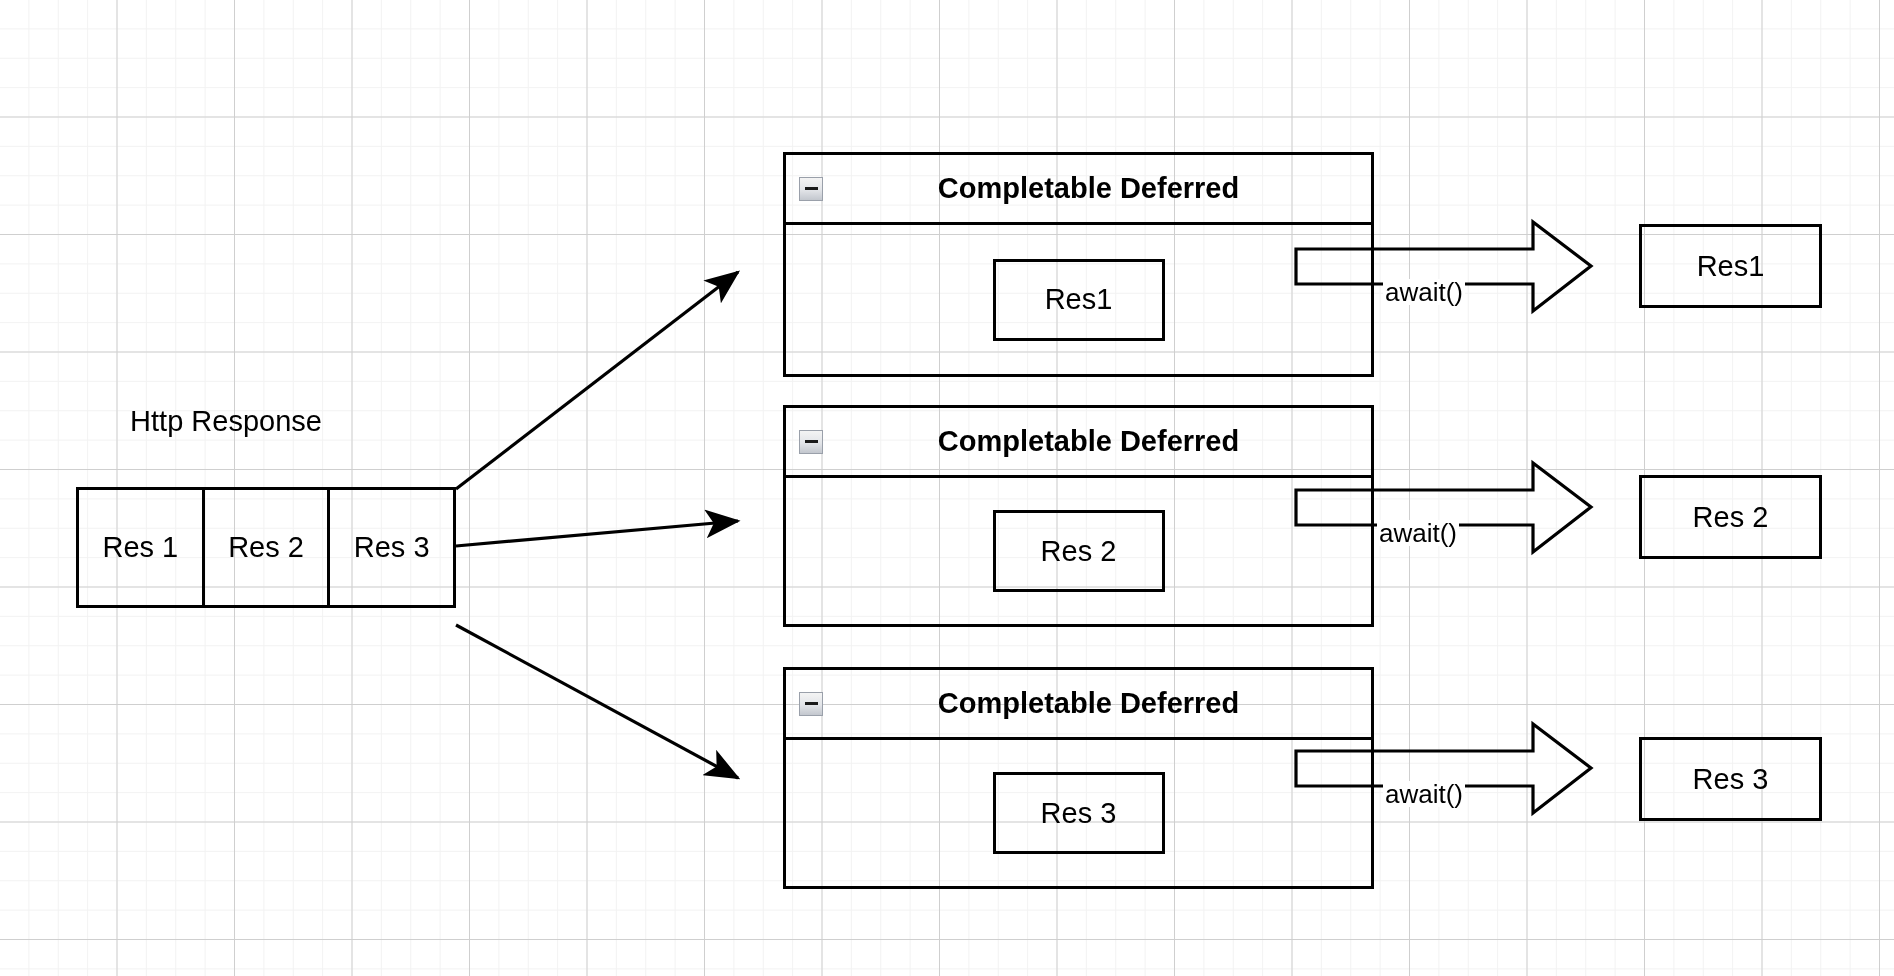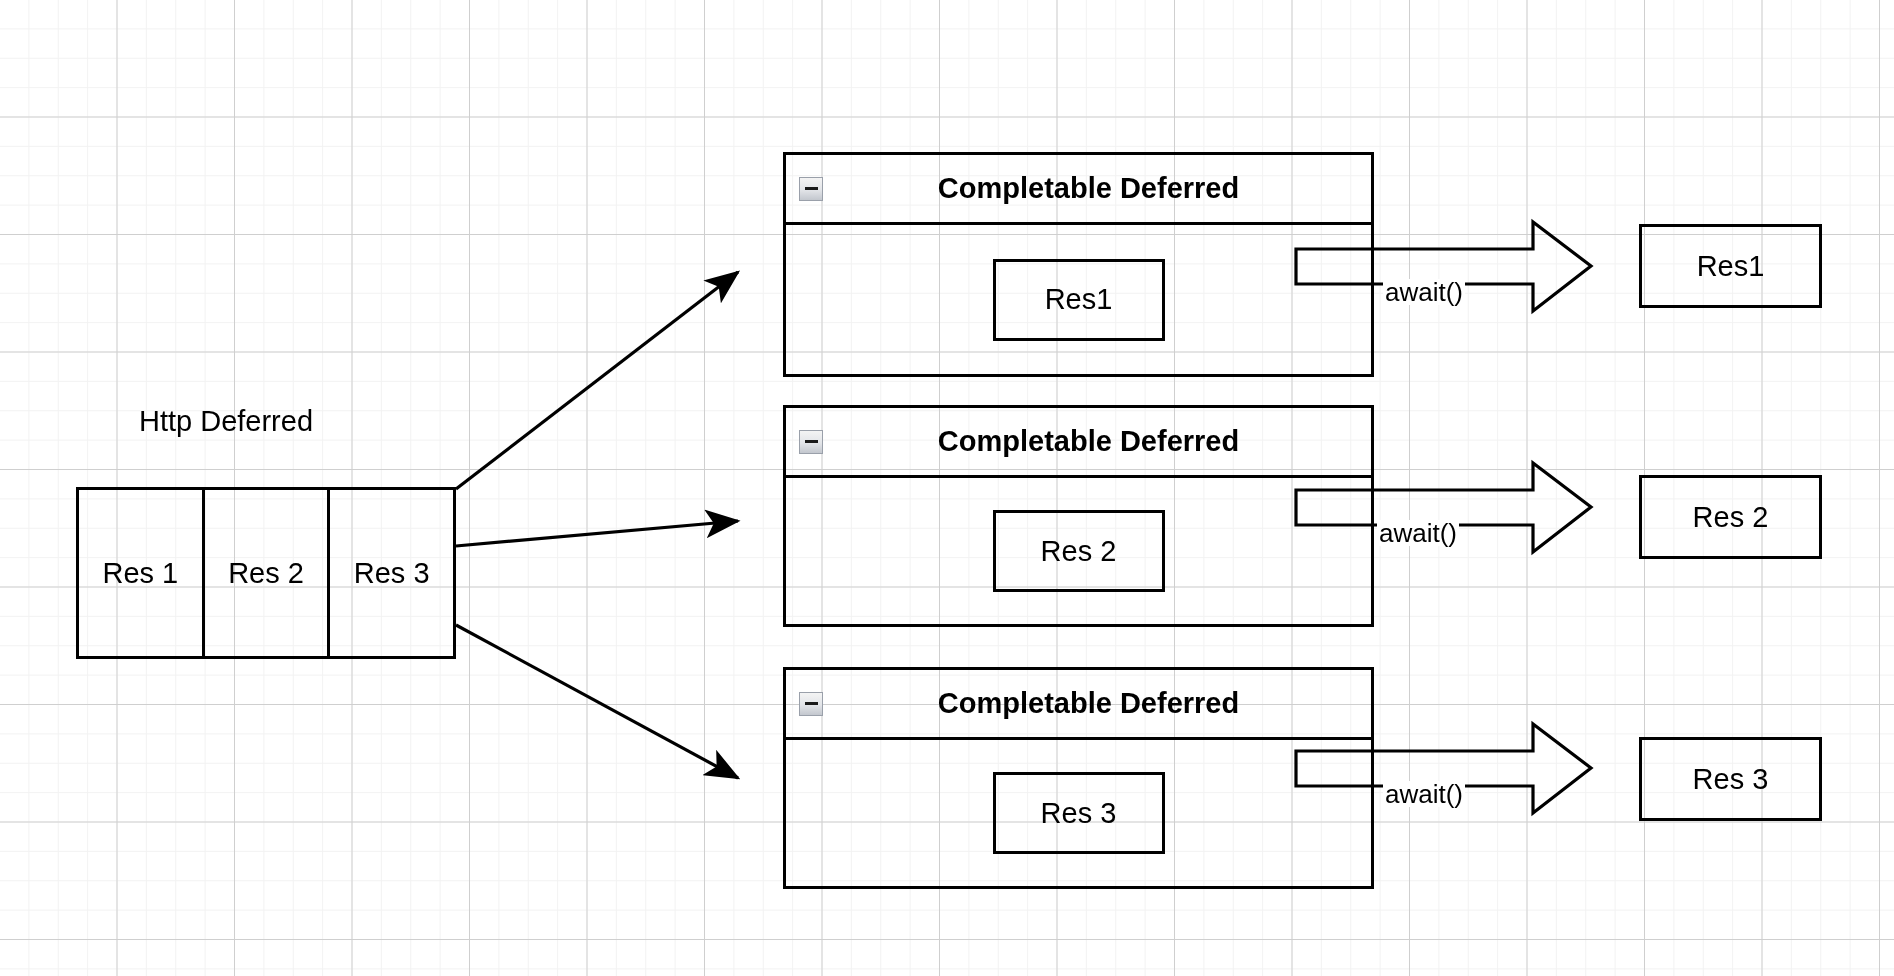--- a/index.html
+++ b/index.html
@@ -44,21 +44,21 @@
     text-align: center;
     font-size: 29px;
     color: #000000;
     white-space: nowrap;
   }
   .http-table {
     position: absolute;
     left: 76px;
     top: 487px;
     width: 380px;
-    height: 172px;
+    height: 121px;
     border: 3px solid #000000;
     box-sizing: border-box;
     display: flex;
     background: transparent;
   }
   .http-cell {
     flex: 1 1 0;
     display: flex;
     align-items: center;
     justify-content: center;
@@ -199,21 +199,21 @@
 
     <line x1="456" y1="625" x2="738" y2="778" stroke="#000000" stroke-width="3.2" marker-end="url(#arrowhead)"></line>
   </svg>
 
   <svg class="svg-layer" viewBox="0 0 1894 976" xmlns="http://www.w3.org/2000/svg">
     <polygon points="1296,249 1533,249 1533,222 1591,266 1533,311 1533,284 1296,284" fill="none" stroke="#000000" stroke-width="3.2" stroke-linejoin="miter"></polygon>
     <polygon points="1296,490 1533,490 1533,463 1591,507 1533,552 1533,525 1296,525" fill="none" stroke="#000000" stroke-width="3.2" stroke-linejoin="miter"></polygon>
     <polygon points="1296,751 1533,751 1533,724 1591,768 1533,813 1533,786 1296,786" fill="none" stroke="#000000" stroke-width="3.2" stroke-linejoin="miter"></polygon>
   </svg>
 
-  <div class="http-label">Http Deferred</div>
+  <div class="http-label">Http Response</div>
 
   <div class="http-table">
     <div class="http-cell">Res 1</div>
     <div class="http-cell">Res 2</div>
     <div class="http-cell">Res 3</div>
   </div>
 
   <div class="deferred deferred-1">
     <div class="deferred-header">
       <span class="collapse-icon"></span>

